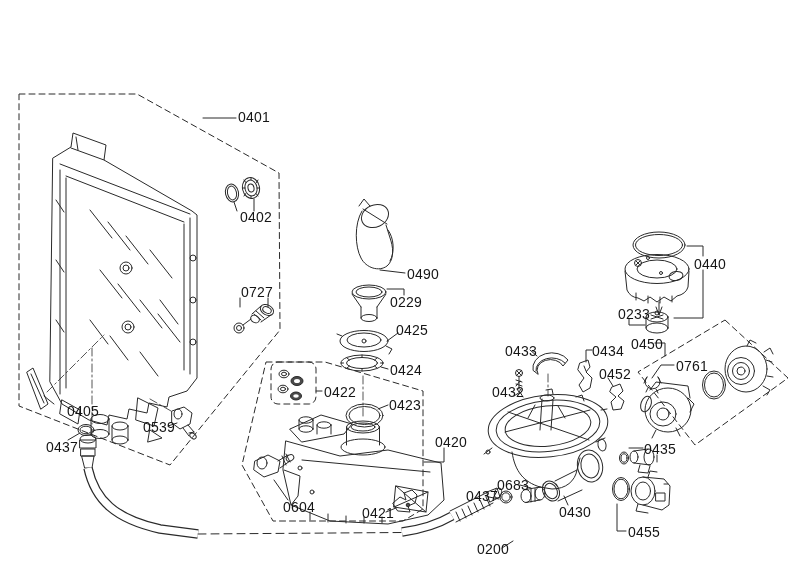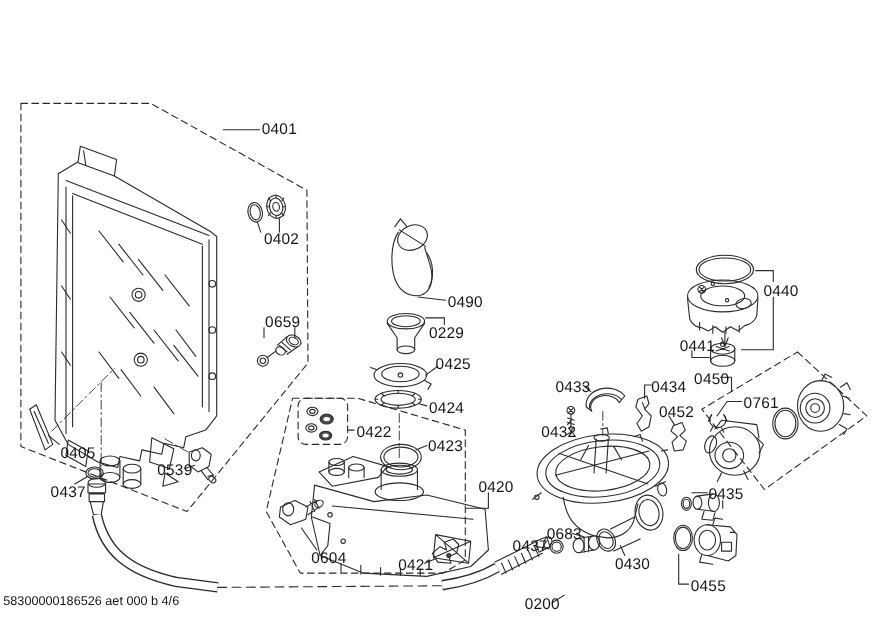--- a/index.html
+++ b/index.html
@@ -325,42 +325,41 @@
     <path class="ln cline" d="M92,348 L92,424"></path>
     <path class="ln cline" d="M47,392 L104,335"></path>
     <path class="ln cline" d="M150,399 L171,411"></path>
     <path class="ln cline" d="M548,374 L548,396"></path>
     <path class="ln cline" d="M363,376 L363,416"></path>
   </g>
 </svg>
 
   <div class="plabel" style="left:238px;top:112px">0401</div>
   <div class="plabel" style="left:240px;top:212px">0402</div>
-  <div class="plabel" style="left:241px;top:287px">0659</div>
+  <div class="plabel" style="left:241px;top:287px">0727</div>
   <div class="plabel" style="left:143px;top:422px">0539</div>
-  <div class="plabel" style="left:55px;top:406px">0405</div>
+  <div class="plabel" style="left:67px;top:406px">0405</div>
   <div class="plabel" style="left:46px;top:442px">0437</div>
   <div class="plabel" style="left:407px;top:269px">0490</div>
   <div class="plabel" style="left:390px;top:297px">0229</div>
   <div class="plabel" style="left:396px;top:325px">0425</div>
   <div class="plabel" style="left:390px;top:365px">0424</div>
   <div class="plabel" style="left:324px;top:387px">0422</div>
   <div class="plabel" style="left:389px;top:400px">0423</div>
   <div class="plabel" style="left:435px;top:437px">0420</div>
   <div class="plabel" style="left:283px;top:502px">0604</div>
   <div class="plabel" style="left:362px;top:508px">0421</div>
   <div class="plabel" style="left:505px;top:346px">0433</div>
   <div class="plabel" style="left:592px;top:346px">0434</div>
   <div class="plabel" style="left:492px;top:387px">0432</div>
   <div class="plabel" style="left:599px;top:369px">0452</div>
   <div class="plabel" style="left:497px;top:480px">0683</div>
   <div class="plabel" style="left:466px;top:491px">0437</div>
   <div class="plabel" style="left:559px;top:507px">0430</div>
   <div class="plabel" style="left:477px;top:544px">0200</div>
   <div class="plabel" style="left:694px;top:259px">0440</div>
-  <div class="plabel" style="left:618px;top:309px">0441</div>
+  <div class="plabel" style="left:618px;top:309px">0233</div>
   <div class="plabel" style="left:631px;top:339px">0450</div>
   <div class="plabel" style="left:676px;top:361px">0761</div>
   <div class="plabel" style="left:644px;top:444px">0435</div>
   <div class="plabel" style="left:628px;top:527px">0455</div>
 
-  <div class="footer">58300000186526 aet 000 b 4/6</div>
 </div>
 
 </body></html>

